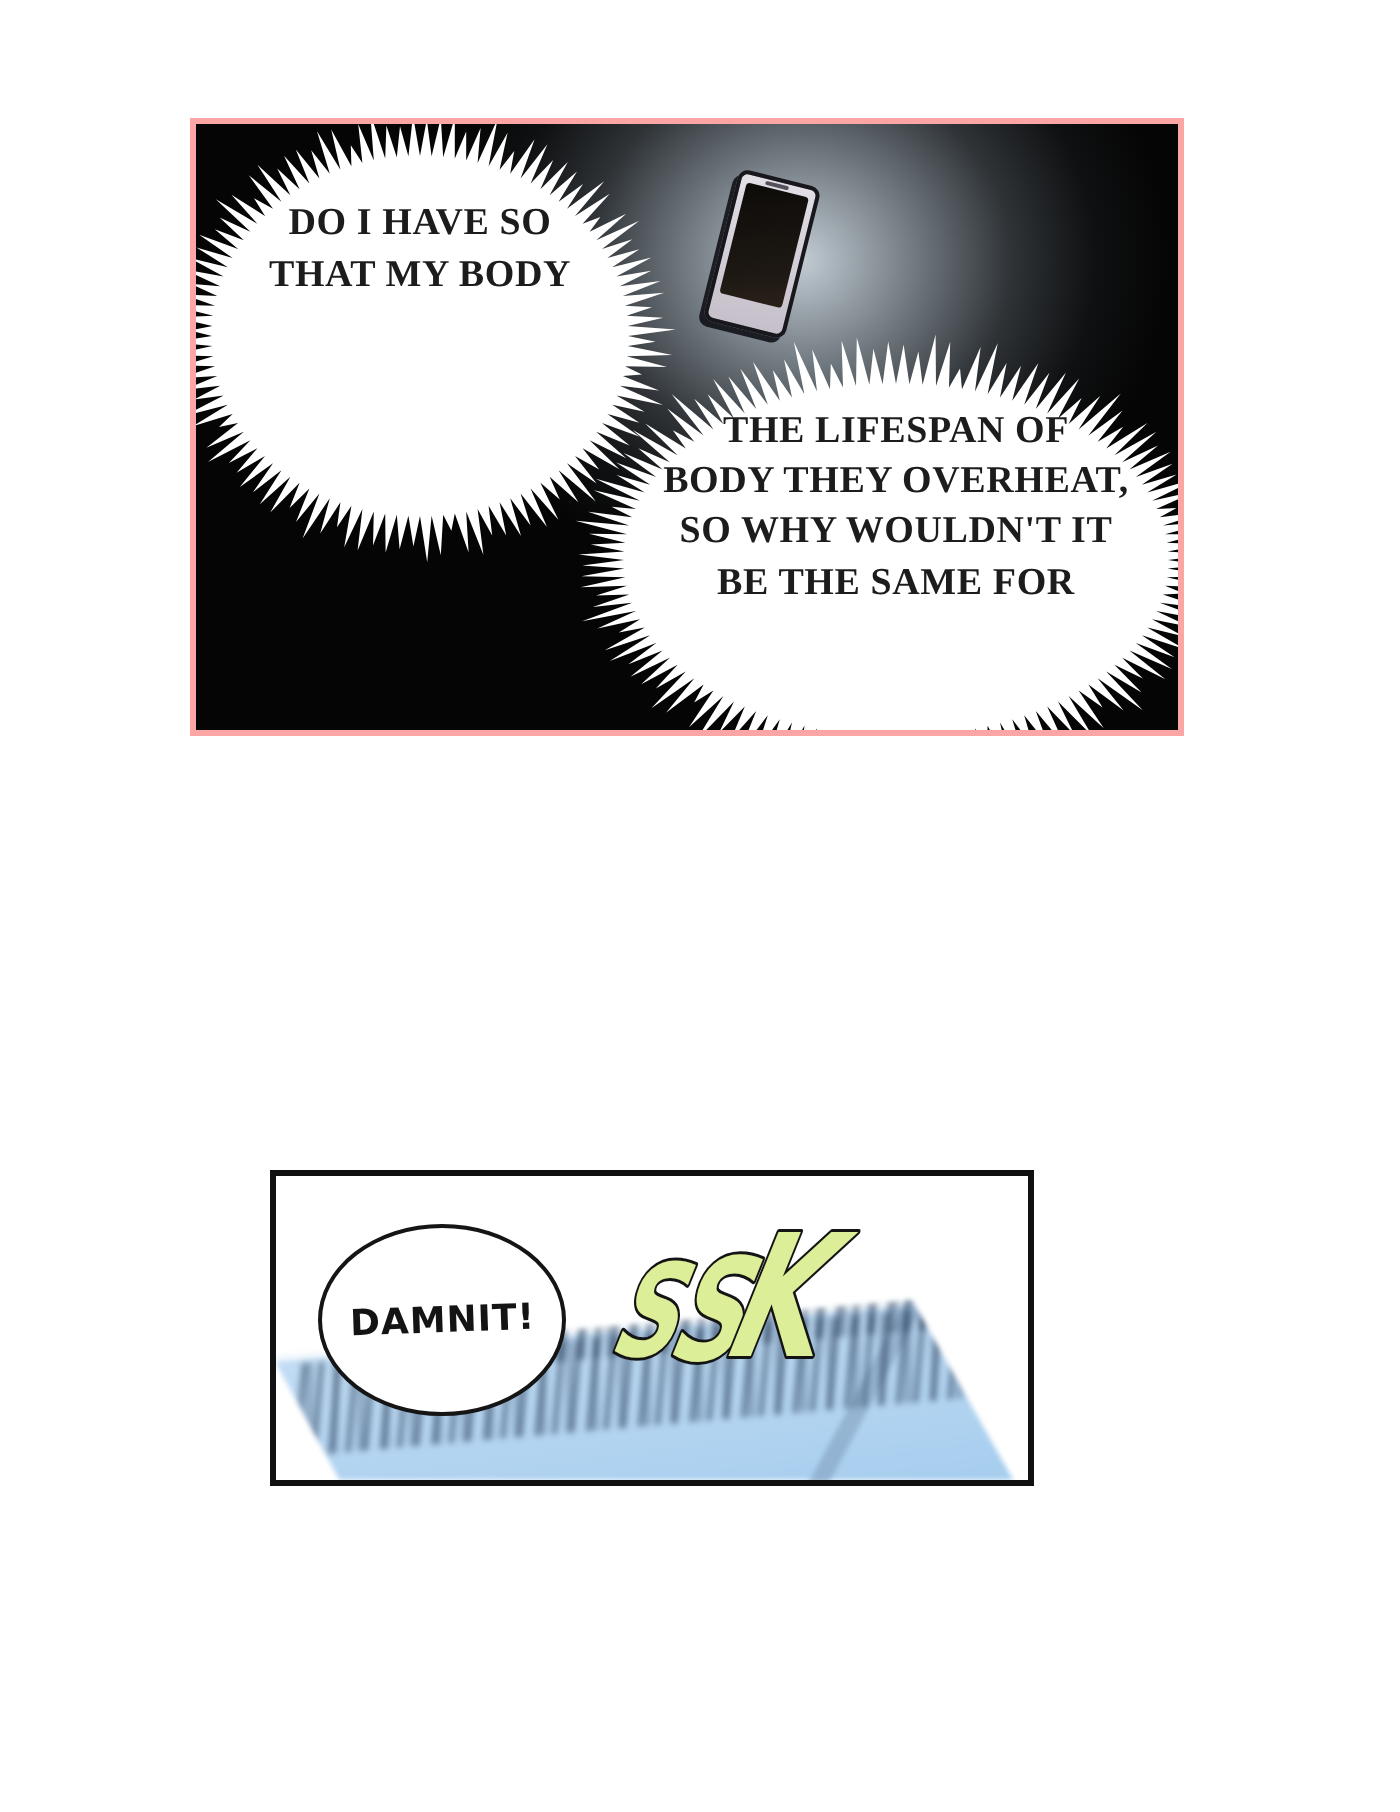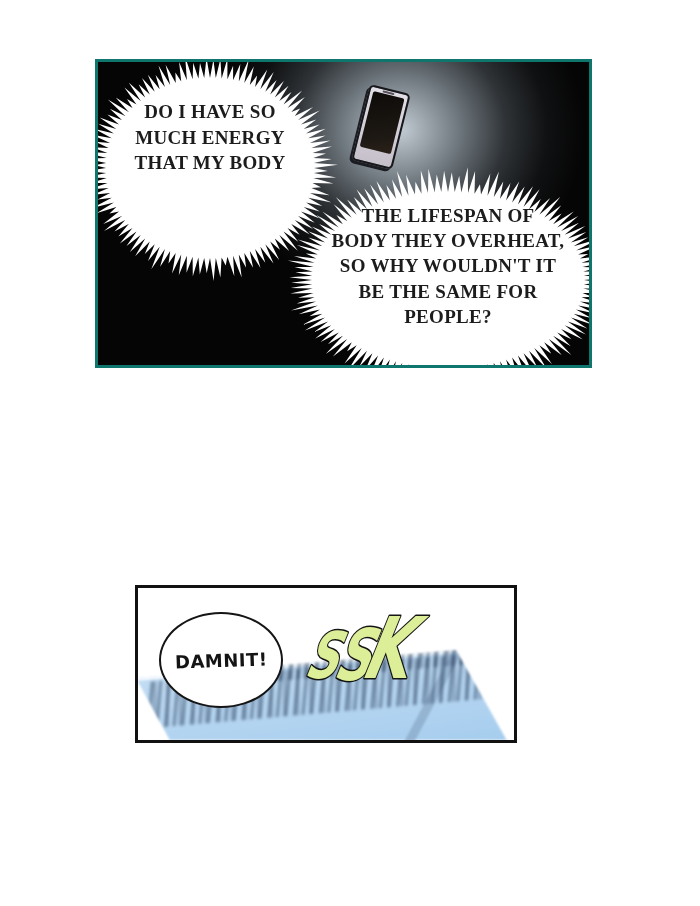--- a/index.html
+++ b/index.html
@@ -13,21 +13,21 @@
     --paper-mid:#c6dff5;
     --paper-dark:#a6cdee;
   }
   *{margin:0;padding:0;box-sizing:border-box;}
   html,body{background:#ffffff;}
   .page{position:relative;width:700px;height:906px;background:#ffffff;overflow:hidden;
         font-family:"Liberation Serif",serif;}
 
   
   .panel-top{position:absolute;left:95px;top:59px;width:497px;height:309px;
-             background:var(--panel-bg);border:3px solid #0f766e;overflow:hidden;}
+             background:var(--panel-bg);border:3px solid #fca5a5;overflow:hidden;}
   .glow{position:absolute;left:72px;top:-142px;width:460px;height:420px;
         background:radial-gradient(closest-side,
           rgba(205,215,223,0.95) 0%,
           rgba(150,162,171,0.72) 26%,
           rgba(98,107,115,0.45) 46%,
           rgba(52,58,64,0.22) 64%,
           rgba(0,0,0,0) 80%);}
   .bubble-svg{position:absolute;left:0;top:0;width:491px;height:303px;}
   .phone{position:absolute;left:262px;top:26px;width:42px;height:78px;
          background:linear-gradient(175deg,#e3dfe6 0%,#d2cdd6 55%,#c4bfc9 100%);
@@ -90,30 +90,28 @@
       <polygon fill="#ffffff" points="486.0,218.0 501.7,220.5 485.8,222.3 510.9,226.3 485.3,226.6 508.1,231.6 484.5,230.9 494.1,234.8 483.4,235.2 504.1,242.1 481.9,239.4 506.6,248.5 480.1,243.5 496.5,251.3 478.0,247.6 493.8,256.2 475.6,251.7 494.5,262.6 472.9,255.6 489.3,266.6 469.9,259.5 487.9,272.5 466.7,263.2 484.7,277.6 463.1,266.9 473.4,277.3 459.2,270.4 472.8,284.3 455.1,273.8 473.4,293.1 450.8,277.1 463.8,293.2 446.2,280.2 453.3,291.8 441.3,283.2 453.9,302.1 436.3,286.0 448.2,306.0 431.0,288.7 439.1,305.2 425.6,291.2 434.5,310.9 419.9,293.5 426.3,311.0 414.1,295.6 418.7,311.5 408.1,297.6 415.6,322.1 402.0,299.3 407.2,321.5 395.8,300.9 395.6,310.5 389.5,302.2 392.3,324.4 383.0,303.4 385.5,329.2 376.5,304.3 376.2,321.7 370.0,305.0 369.0,324.2 363.3,305.6 361.6,327.4 356.7,305.9 353.8,324.8 350.0,306.0 346.1,329.4 343.3,305.9 338.3,329.1 336.7,305.6 331.7,319.0 330.0,305.0 323.2,324.9 323.5,304.3 314.3,330.2 317.0,303.4 308.3,322.4 310.5,302.2 302.6,315.8 304.2,300.9 292.8,321.6 298.0,299.3 285.7,319.2 291.9,297.6 279.9,314.3 285.9,295.6 271.9,314.0 280.1,293.5 267.6,307.5 274.4,291.2 261.5,304.4 269.0,288.7 250.1,308.2 263.7,286.0 246.5,301.6 258.7,283.2 249.1,289.2 253.8,280.2 235.0,294.4 249.2,277.1 227.7,292.1 244.9,273.8 229.9,282.2 240.8,270.4 222.6,280.1 236.9,266.9 217.2,276.4 233.3,263.2 216.2,270.1 230.1,259.5 206.9,268.5 227.1,255.6 204.4,263.1 224.4,251.7 211.4,254.2 222.0,247.6 200.7,252.3 219.9,243.5 193.0,248.6 218.1,239.4 198.4,241.5 216.6,235.2 200.1,235.8 215.5,230.9 192.3,231.6 214.7,226.6 192.7,226.1 214.2,222.3 193.2,220.7 214.0,218.0 191.3,215.3 214.2,213.7 197.4,210.3 214.7,209.4 196.5,204.9 215.5,205.1 189.7,198.4 216.6,200.8 196.0,193.9 218.1,196.6 207.8,191.4 219.9,192.5 198.9,183.1 222.0,188.4 199.9,177.4 224.4,184.3 210.3,175.5 227.1,180.4 210.1,169.2 230.1,176.5 213.8,164.5 233.3,172.8 221.1,162.1 236.9,169.1 218.4,153.0 240.8,165.6 224.6,149.7 244.9,162.2 238.4,153.1 249.2,158.9 235.6,142.2 253.8,155.8 237.8,135.0 258.7,152.8 249.1,137.4 263.7,150.0 255.8,135.1 269.0,147.3 258.6,127.5 274.4,144.8 266.2,126.2 280.1,142.5 272.2,122.4 285.9,140.4 278.5,118.9 291.9,138.4 288.4,123.0 298.0,136.7 294.0,117.6 304.2,135.1 298.9,108.9 310.5,133.8 308.1,112.8 317.0,132.6 317.4,119.7 323.5,131.7 322.8,108.3 330.0,131.0 330.4,106.7 336.7,130.4 338.7,112.4 343.3,130.1 346.1,108.8 350.0,130.0 353.8,110.3 356.7,130.1 361.2,113.8 363.3,130.4 369.8,105.3 370.0,131.0 377.1,108.9 376.5,131.7 382.0,122.3 383.0,132.6 392.3,111.5 389.5,133.8 400.9,109.5 395.8,135.1 405.3,119.5 402.0,136.7 412.5,120.9 408.1,138.4 421.2,119.5 414.1,140.4 426.7,124.4 419.9,142.5 435.0,124.3 425.6,144.8 441.6,127.2 431.0,147.3 442.8,137.0 436.3,150.0 452.2,135.9 441.3,152.8 462.4,134.7 446.2,155.8 463.3,143.3 450.8,158.9 463.6,151.4 455.1,162.2 475.7,149.5 459.2,165.6 480.2,153.9 463.1,169.1 481.0,160.7 466.7,172.8 487.3,163.9 469.9,176.5 488.3,169.9 472.9,180.4 490.3,175.3 475.6,184.3 501.2,176.9 478.0,188.4 500.3,183.4 480.1,192.5 490.3,192.0 481.9,196.6 505.1,193.7 483.4,200.8 509.4,198.5 484.5,205.1 501.4,205.2 485.3,209.4 504.6,210.1 485.8,213.7 507.8,215.3"></polygon>
     </svg>
 
     <div class="phone">
       <div class="speaker"></div>
       <div class="screen"></div>
     </div>
 
     <div class="speech speech-1">
       <div>DO I HAVE SO</div>
-      <div>MUCH ENERGY</div>
       <div>THAT MY BODY</div>
     </div>
 
     <div class="speech speech-2">
       <div>THE LIFESPAN OF</div>
       <div>BODY THEY OVERHEAT,</div>
       <div>SO WHY WOULDN'T IT</div>
       <div>BE THE SAME FOR</div>
-      <div>PEOPLE?</div>
     </div>
   </div>
 
   <div class="panel-bottom">
     <div class="paper-wrap">
       <div class="paper">
         <div class="paper-top-edge"></div>
         <div class="paper-right-edge"></div>
         <div class="streaks streaks-1"></div>
         <div class="streaks streaks-2"></div>

